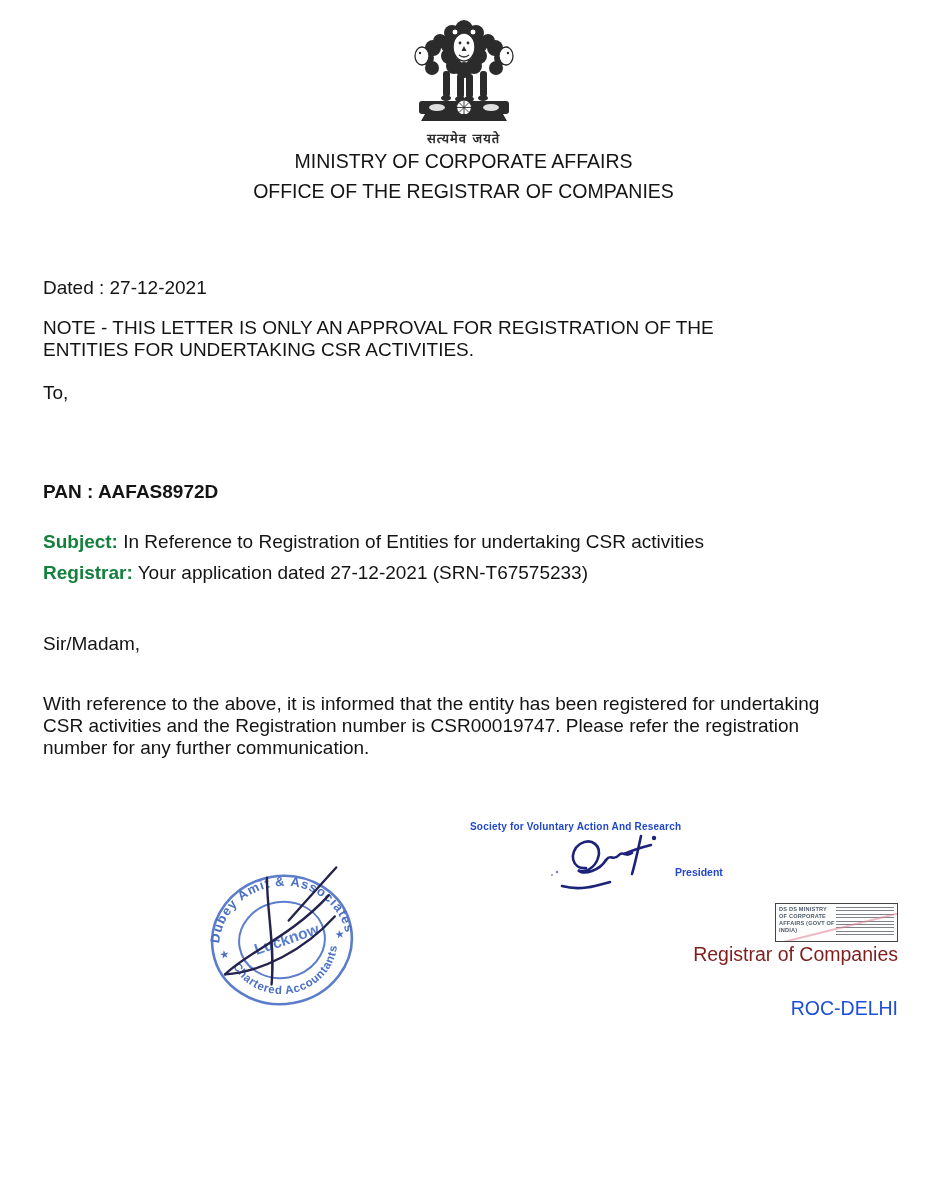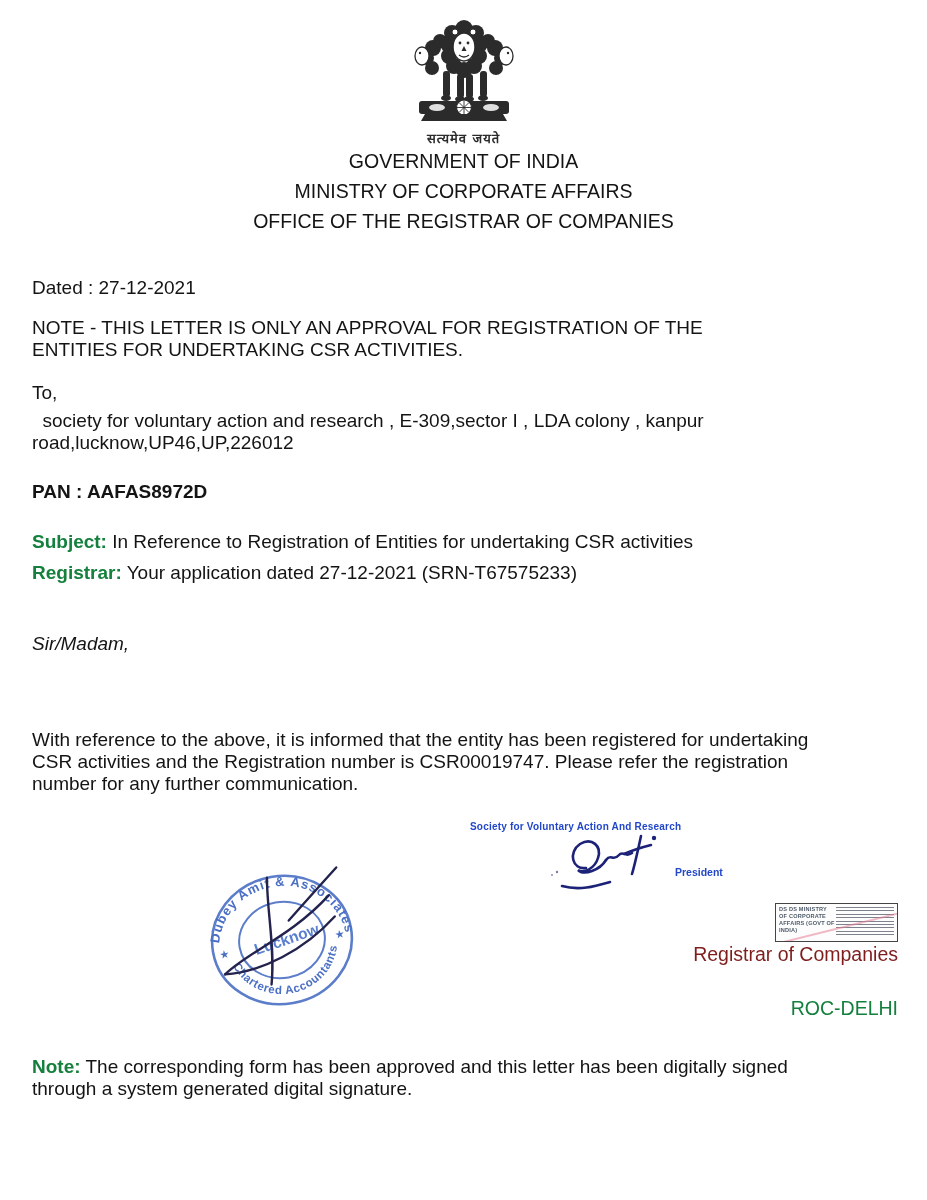--- a/index.html
+++ b/index.html
@@ -11,47 +11,47 @@
     font-family: "Liberation Sans", "DejaVu Sans", sans-serif;
     color: #1c1c1c;
     overflow: hidden;
   }
   .abs { position: absolute; }
   .emblem-wrap { top: 14px; left: 0; right: 0; text-align: center; }
   .motto { margin-top: 1px; font-size: 13px; font-weight: bold; color: #2b2b2b;
            font-family: "DejaVu Sans", sans-serif; letter-spacing: 1px; }
   .gov { top: 146px; left: 0; right: 0; text-align: center;
          font-size: 19.5px; line-height: 30px; color: #141414; }
-  .ltxt { left: 32px; font-size: 19px; line-height: 22px; color: #141414; }
+  .ltxt { left: 43px; font-size: 19px; line-height: 22px; color: #141414; }
   .pre { white-space: pre-line; }
   .dated   { top: 277px; }
   .capsnote{ top: 317px; width: 800px; }
   .to      { top: 382px; }
   .address { top: 410px; width: 862px; }
   .pan     { top: 481px; font-weight: bold; }
   .subject { top: 531px; }
   .reference{ top: 562px; }
-  .salutation{ top: 633px; font-style: italic; }
-  .bodytext{ top: 693px; width: 875px; margin-top: 36px; }
+  .salutation{ top: 633px; }
+  .bodytext{ top: 693px; width: 875px; }
   b.lbl { font-weight: bold; color: #15803d; }
   .org-name { left: 470px; top: 821px; font-size: 10px; font-weight: bold;
               color: #2247c9; letter-spacing: .2px; }
   .president-label { left: 631px; top: 866px; font-size: 10.5px; font-weight: bold; color: #2247c9; padding-left: 44px; }
   .sig-svg { left: 548px; top: 828px; }
   .stamp-svg { left: 194px; top: 864px; transform: rotate(-10deg); }
   .ds-box { left: 775px; top: 903px; width: 123px; height: 39px;
             border: 1px solid #444; background: #fdfdfd; display: flex; overflow: hidden; }
   .ds-left { width: 60px; padding: 2px 1px 1px 3px; font-size: 5.6px; line-height: 7px;
              font-weight: bold; color: #4e5a68; white-space: pre-line; letter-spacing: .2px; }
   .ds-fineprint { flex: 1; margin: 3px 3px 3px 0;
        background: repeating-linear-gradient(to bottom, #7d828c 0 1px, transparent 1px 3.4px); }
   .ds-watermark { position: absolute; left: -10%; top: 62%; width: 125%; height: 2px;
        background: rgba(228,128,150,.55); transform: rotate(-14deg); }
   .registrar { top: 943px; right: 29px; font-size: 19.5px; color: #7f1d1d; }
-  .roc { top: 997px; right: 29px; font-size: 19.5px; color: #15803d; }
+  .roc { top: 997px; right: 29px; font-size: 19.5px; color: #1d4ed8; }
   .footnote { top: 1056px; width: 875px; }
 </style>
 </head>
 <body>
 
 <div class="page">
 
   <div class="abs emblem-wrap">
     <svg width="118" height="110" viewBox="0 0 118 110">
       <g fill="#2b2b2b">
@@ -104,31 +104,28 @@
         <line x1="52" y1="93.5" x2="66" y2="93.5"></line>
         <line x1="54" y1="88.5" x2="64" y2="98.5"></line>
         <line x1="64" y1="88.5" x2="54" y2="98.5"></line>
       </g>
       <path d="M 20,100 h 78 l 4,7 h -86 z" fill="#2b2b2b"></path>
     </svg>
     <div class="motto">सत्यमेव जयते</div>
   </div>
 
   <div class="abs gov">
-    <div>GOVERNMENT OF INDIA</div>
     <div>MINISTRY OF CORPORATE AFFAIRS</div>
     <div>OFFICE OF THE REGISTRAR OF COMPANIES</div>
   </div>
 
   <div class="abs ltxt dated">Dated : 27-12-2021</div>
   <div class="abs ltxt capsnote pre">NOTE - THIS LETTER IS ONLY AN APPROVAL FOR REGISTRATION OF THE
 ENTITIES FOR UNDERTAKING CSR ACTIVITIES.</div>
   <div class="abs ltxt to">To,</div>
-  <div class="abs ltxt address pre">&nbsp;&nbsp;society for voluntary action and research , E-309,sector I , LDA colony , kanpur
-road,lucknow,UP46,UP,226012</div>
   <div class="abs ltxt pan">PAN : AAFAS8972D</div>
 
   <div class="abs ltxt subject">
     <b class="lbl">Subject:</b><span> In Reference to Registration of Entities for undertaking CSR activities</span>
   </div>
   <div class="abs ltxt reference">
     <b class="lbl">Registrar:</b><span> Your application dated 27-12-2021 (SRN-T67575233)</span>
   </div>
 
   <div class="abs ltxt salutation">Sir/Madam,</div>
@@ -180,18 +177,14 @@
 OF CORPORATE
 AFFAIRS (GOVT OF
 INDIA)</div>
     <div class="ds-fineprint"></div>
     <div class="ds-watermark"></div>
   </div>
 
   <div class="abs registrar">Registrar of Companies</div>
   <div class="abs roc">ROC-DELHI</div>
 
-  <div class="abs ltxt footnote">
-    <b class="lbl">Note:</b><span class="pre"> The corresponding form has been approved and this letter has been digitally signed
-through a system generated digital signature.</span>
-  </div>
 
 </div>
 
 </body></html>

